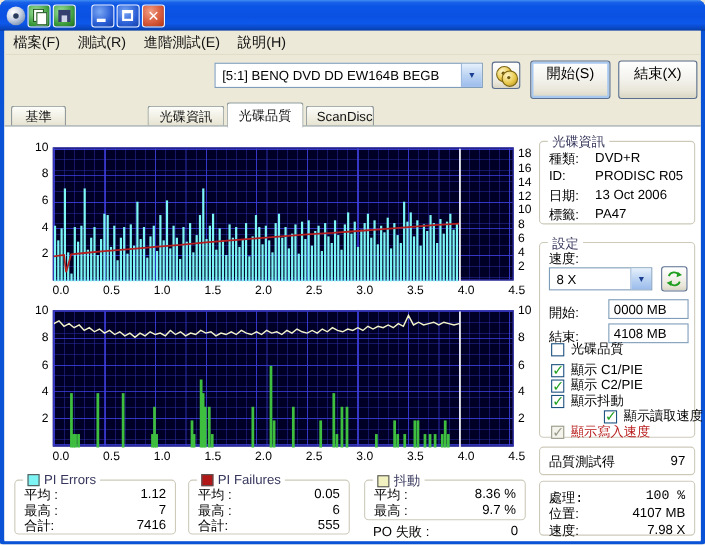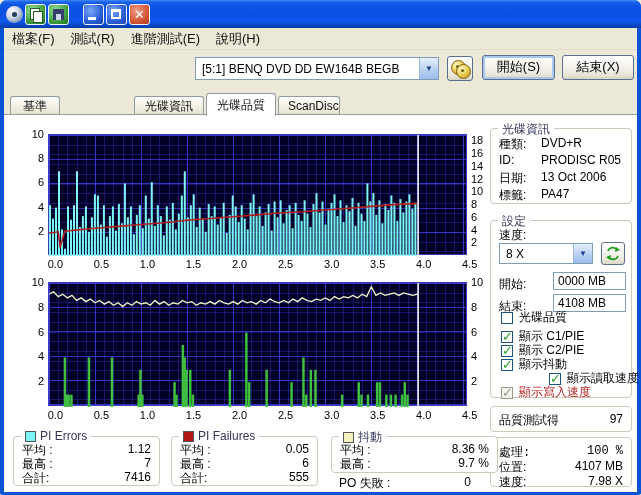--- a/index.html
+++ b/index.html
@@ -34,21 +34,21 @@
   .logo-accent{color:#111;position:relative;}
   .logo-tri{display:inline-block;width:0;height:0;border-left:4px solid transparent;border-right:4px solid transparent;border-top:5px solid #c01818;vertical-align:middle;margin-left:-60px;position:relative;top:9px;}
   .combo{position:absolute;left:191px;top:7px;width:244px;height:23px;background:#fff;border:1px solid #7f9db9;box-sizing:border-box;font-size:12px;display:flex;align-items:center;}
   .combo-text{flex:1;padding-left:6px;white-space:nowrap;overflow:hidden;}
   .combo-arrow{width:18px;height:100%;background:linear-gradient(180deg,#e6f0fc,#bcd4f2 50%,#9cbcec);border-left:1px solid #9db9dd;display:flex;align-items:center;justify-content:center;color:#1c3f94;font-size:8px;}
   .xpbtn{background:linear-gradient(180deg,#ffffff,#f4f3ee 45%,#e9e6d9 80%,#d9d5c4);border:1px solid #5a6f8f;border-radius:3px;box-sizing:border-box;}
   .eject-btn{position:absolute;left:443px;top:6px;width:26px;height:25px;}
   .cd1,.cd2{position:absolute;border-radius:50%;width:13px;height:13px;background:radial-gradient(circle at 35% 30%,#fff6c8,#e8c84a 55%,#a8871c);border:1px solid #7c6410;}
   .cd1{left:3px;top:3px;} .cd2{left:8px;top:7px;}
   .cd1::after,.cd2::after{content:"";position:absolute;left:4px;top:4px;width:3px;height:3px;border-radius:50%;background:#6e5a12;}
-  .push{position:absolute;top:5px;height:25px;font-size:13px;color:#000;text-align:center;line-height:22px;}
+  .push{position:absolute;top:5px;height:35px;font-size:13px;color:#000;text-align:center;line-height:22px;}
   .btn-start{left:478px;width:73px;box-shadow:inset 0 0 0 2px #a8c8f0;}
   .btn-exit{left:558px;width:72px;}
   
   .tabbar{position:absolute;left:4px;top:93px;width:633px;height:22px;background:#ece9d8;}
   .tab{position:absolute;top:3px;height:19px;border:1px solid #919b9c;border-bottom:none;border-radius:3px 3px 0 0;background:linear-gradient(180deg,#fdfdfb,#f1efe2 55%,#e4e1cf);font-size:12px;text-align:center;line-height:19px;padding:0 9px;box-sizing:border-box;color:#111;}
   .tab.active{top:0px;height:23px;background:#fff;line-height:22px;z-index:3;font-weight:normal;}
   
   .content{position:absolute;left:4px;top:114px;width:633px;height:377px;background:#fff;border-top:1px solid #919b9c;z-index:1;}
   .plot{position:absolute;box-sizing:border-box;border:1px solid #3b3bc8;background-color:#000026;
     background-image:
@@ -248,21 +248,21 @@
       </div>
       <div class="row" style="top: 19px;">
         <span class="lab">最高 :</span>
         <span class="val">6</span>
       </div>
       <div class="row" style="top: 33px;">
         <span class="lab">合計:</span>
         <span class="val">555</span>
       </div>
     </div>
-  <div class="gbox" style="left:327px;top:321px;width:167px;height:37px;" id="stat2">
+  <div class="gbox" style="left:327px;top:321px;width:147px;height:37px;" id="stat2">
       <div class="gbox-title">
         <span class="legend-sq" style="background: rgb(242, 242, 192);"></span>
         <span>抖動</span>
       </div>
       <div class="row" style="top: 5px;">
         <span class="lab">平均 :</span>
         <span class="val">8.36 %</span>
       </div>
       <div class="row" style="top: 19px;">
         <span class="lab">最高 :</span>

